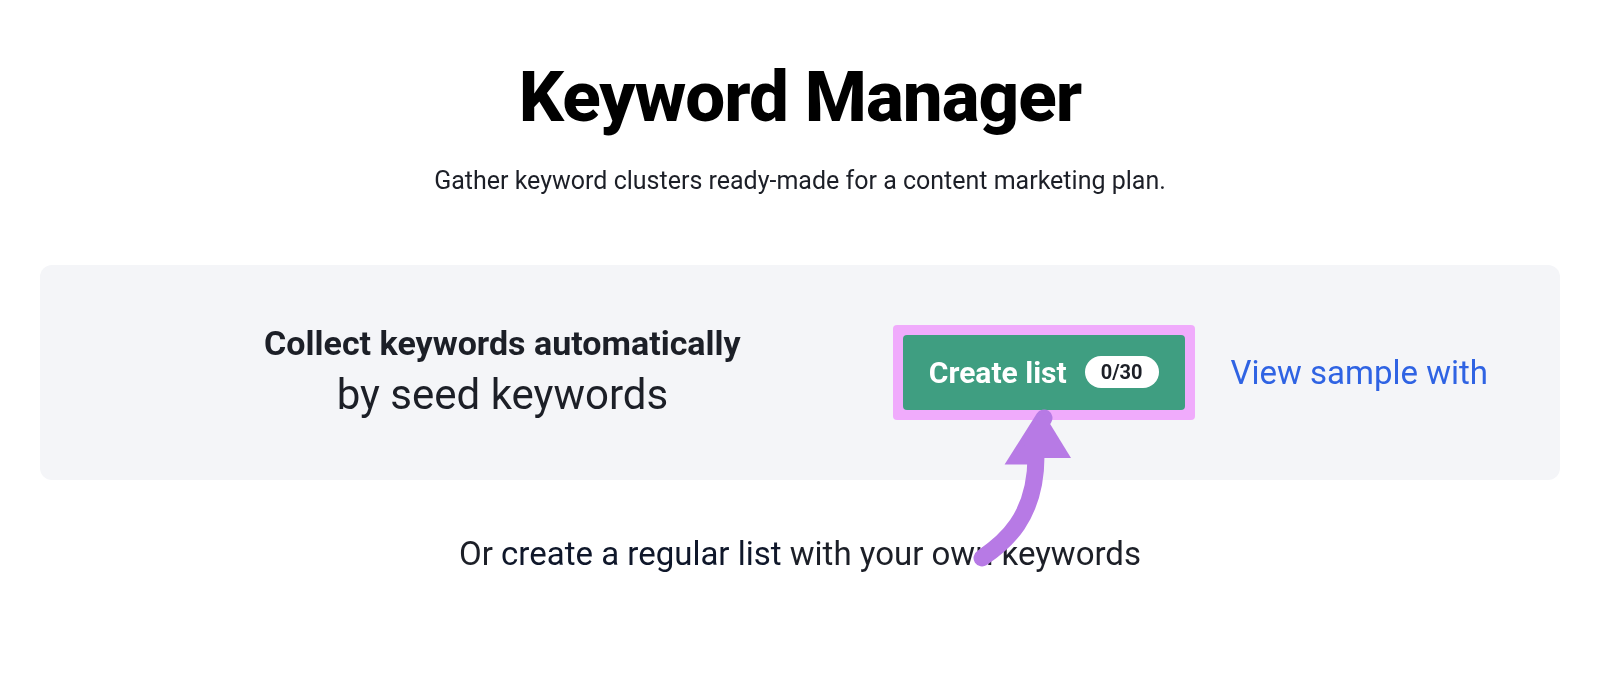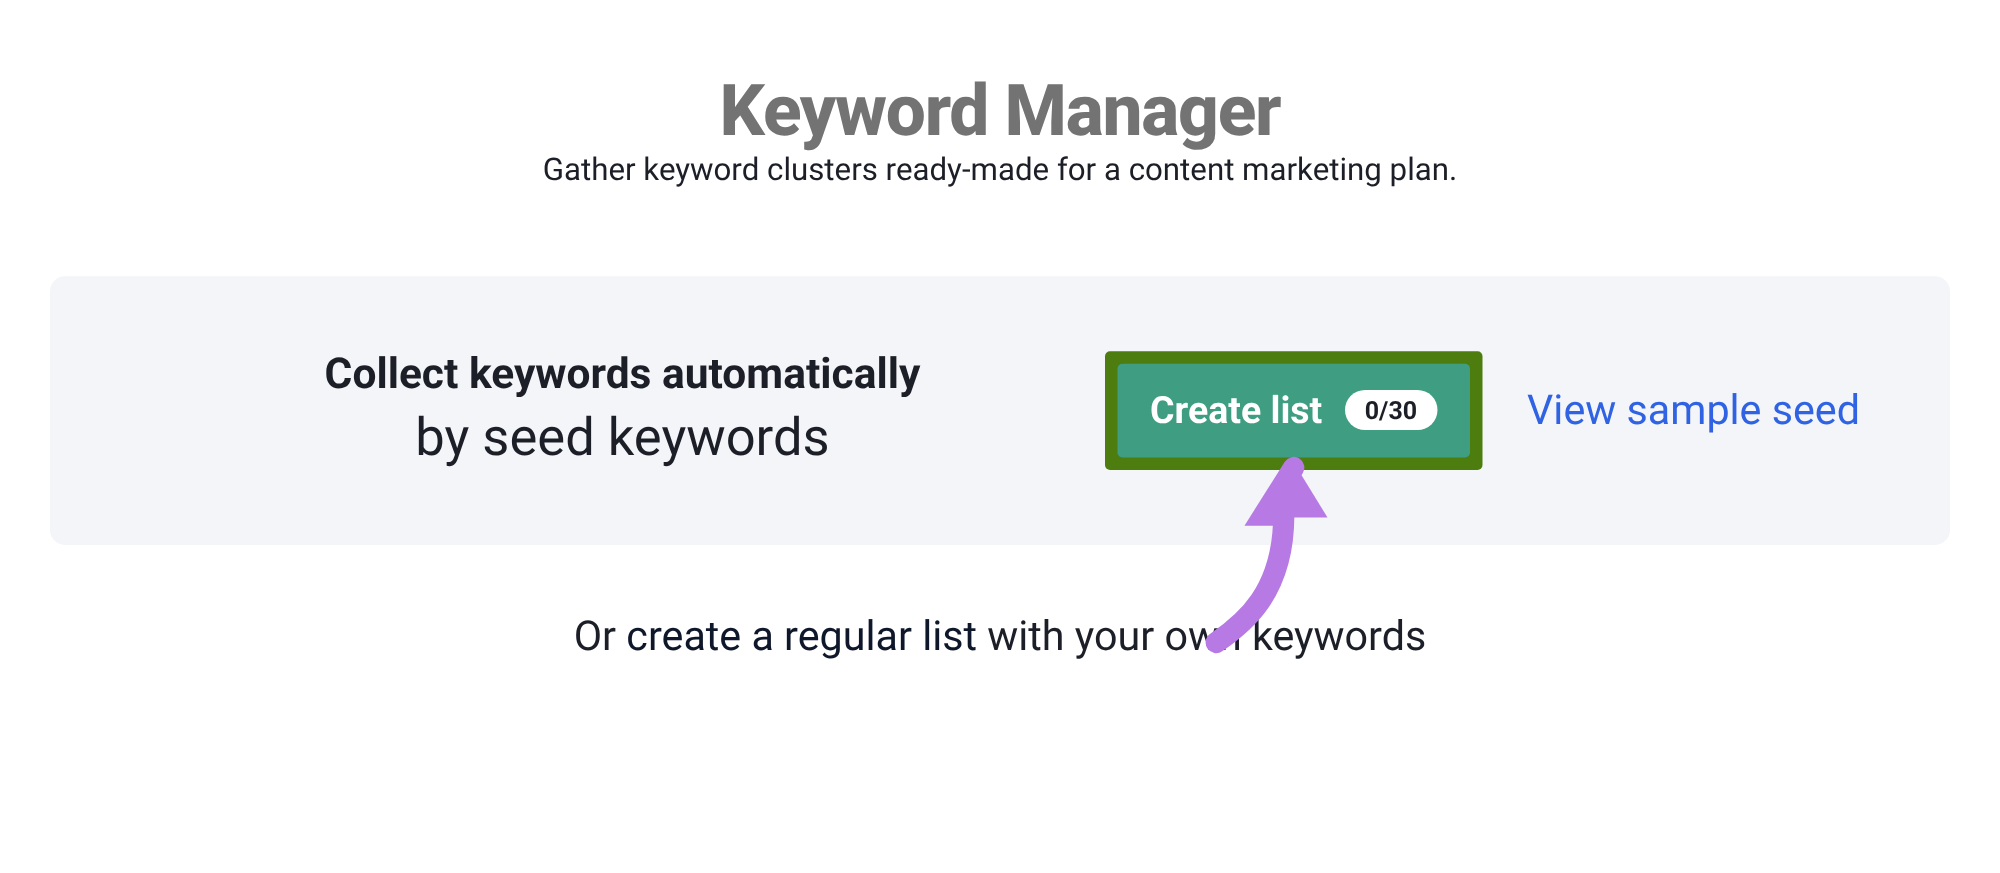--- a/index.html
+++ b/index.html
@@ -9,24 +9,25 @@
     width: 1600px;
     height: 698px;
     color: #1c1f27;
   }
   .wrap {
     width: 100%;
     padding: 55px 40px 0;
     text-align: center;
   }
   .title {
-    font-size: 57px;
+    font-size: 71px;
     font-weight: 800;
     letter-spacing: -1px;
-    color: #737373;
+    color: #000000;
+    margin-bottom: 28px;
   }
   .subtitle {
     font-size: 25px;
     font-weight: 400;
     color: #1c1f27;
     margin-bottom: 70px;
     text-align: center;
   }
   .panel {
     background: #f4f5f8;
@@ -52,21 +53,21 @@
     color: #1c1f27;
     line-height: 1.35;
   }
   .panel-right {
     display: flex;
     align-items: center;
     gap: 36px;
   }
   .create-btn-wrap {
     position: relative;
-    background: #4d7c0f;
+    background: #f0abfc;
     padding: 10px;
     border-radius: 4px;
     display: inline-block;
   }
   .create-btn {
     background: #3f9e81;
     border: none;
     padding: 20px 26px;
     font-size: 30px;
     font-weight: 700;
@@ -129,20 +130,20 @@
       <div class="create-btn-wrap">
         <button class="create-btn">
           <span>Create list</span>
           <span class="badge">0/30</span>
         </button>
         <svg class="arrow" width="160" height="170" viewBox="0 0 160 170">
           <path d="M 80 10 L 56 48 L 72 48 C 72 110 40 135 18 150" stroke="#b77ae5" stroke-width="17" fill="none" stroke-linecap="round"></path>
           <path d="M 80 6 L 53 50 L 107 50 Z" fill="#b77ae5"></path>
         </svg>
       </div>
-      <a class="sample-link">View sample seed</a>
+      <a class="sample-link">View sample with</a>
     </div>
   </div>
 
   <p class="footer-line">
     <span>Or </span><a class="footer-link">create a regular list</a><span> with your own keywords</span>
   </p>
 </div>
 
 </body></html>

